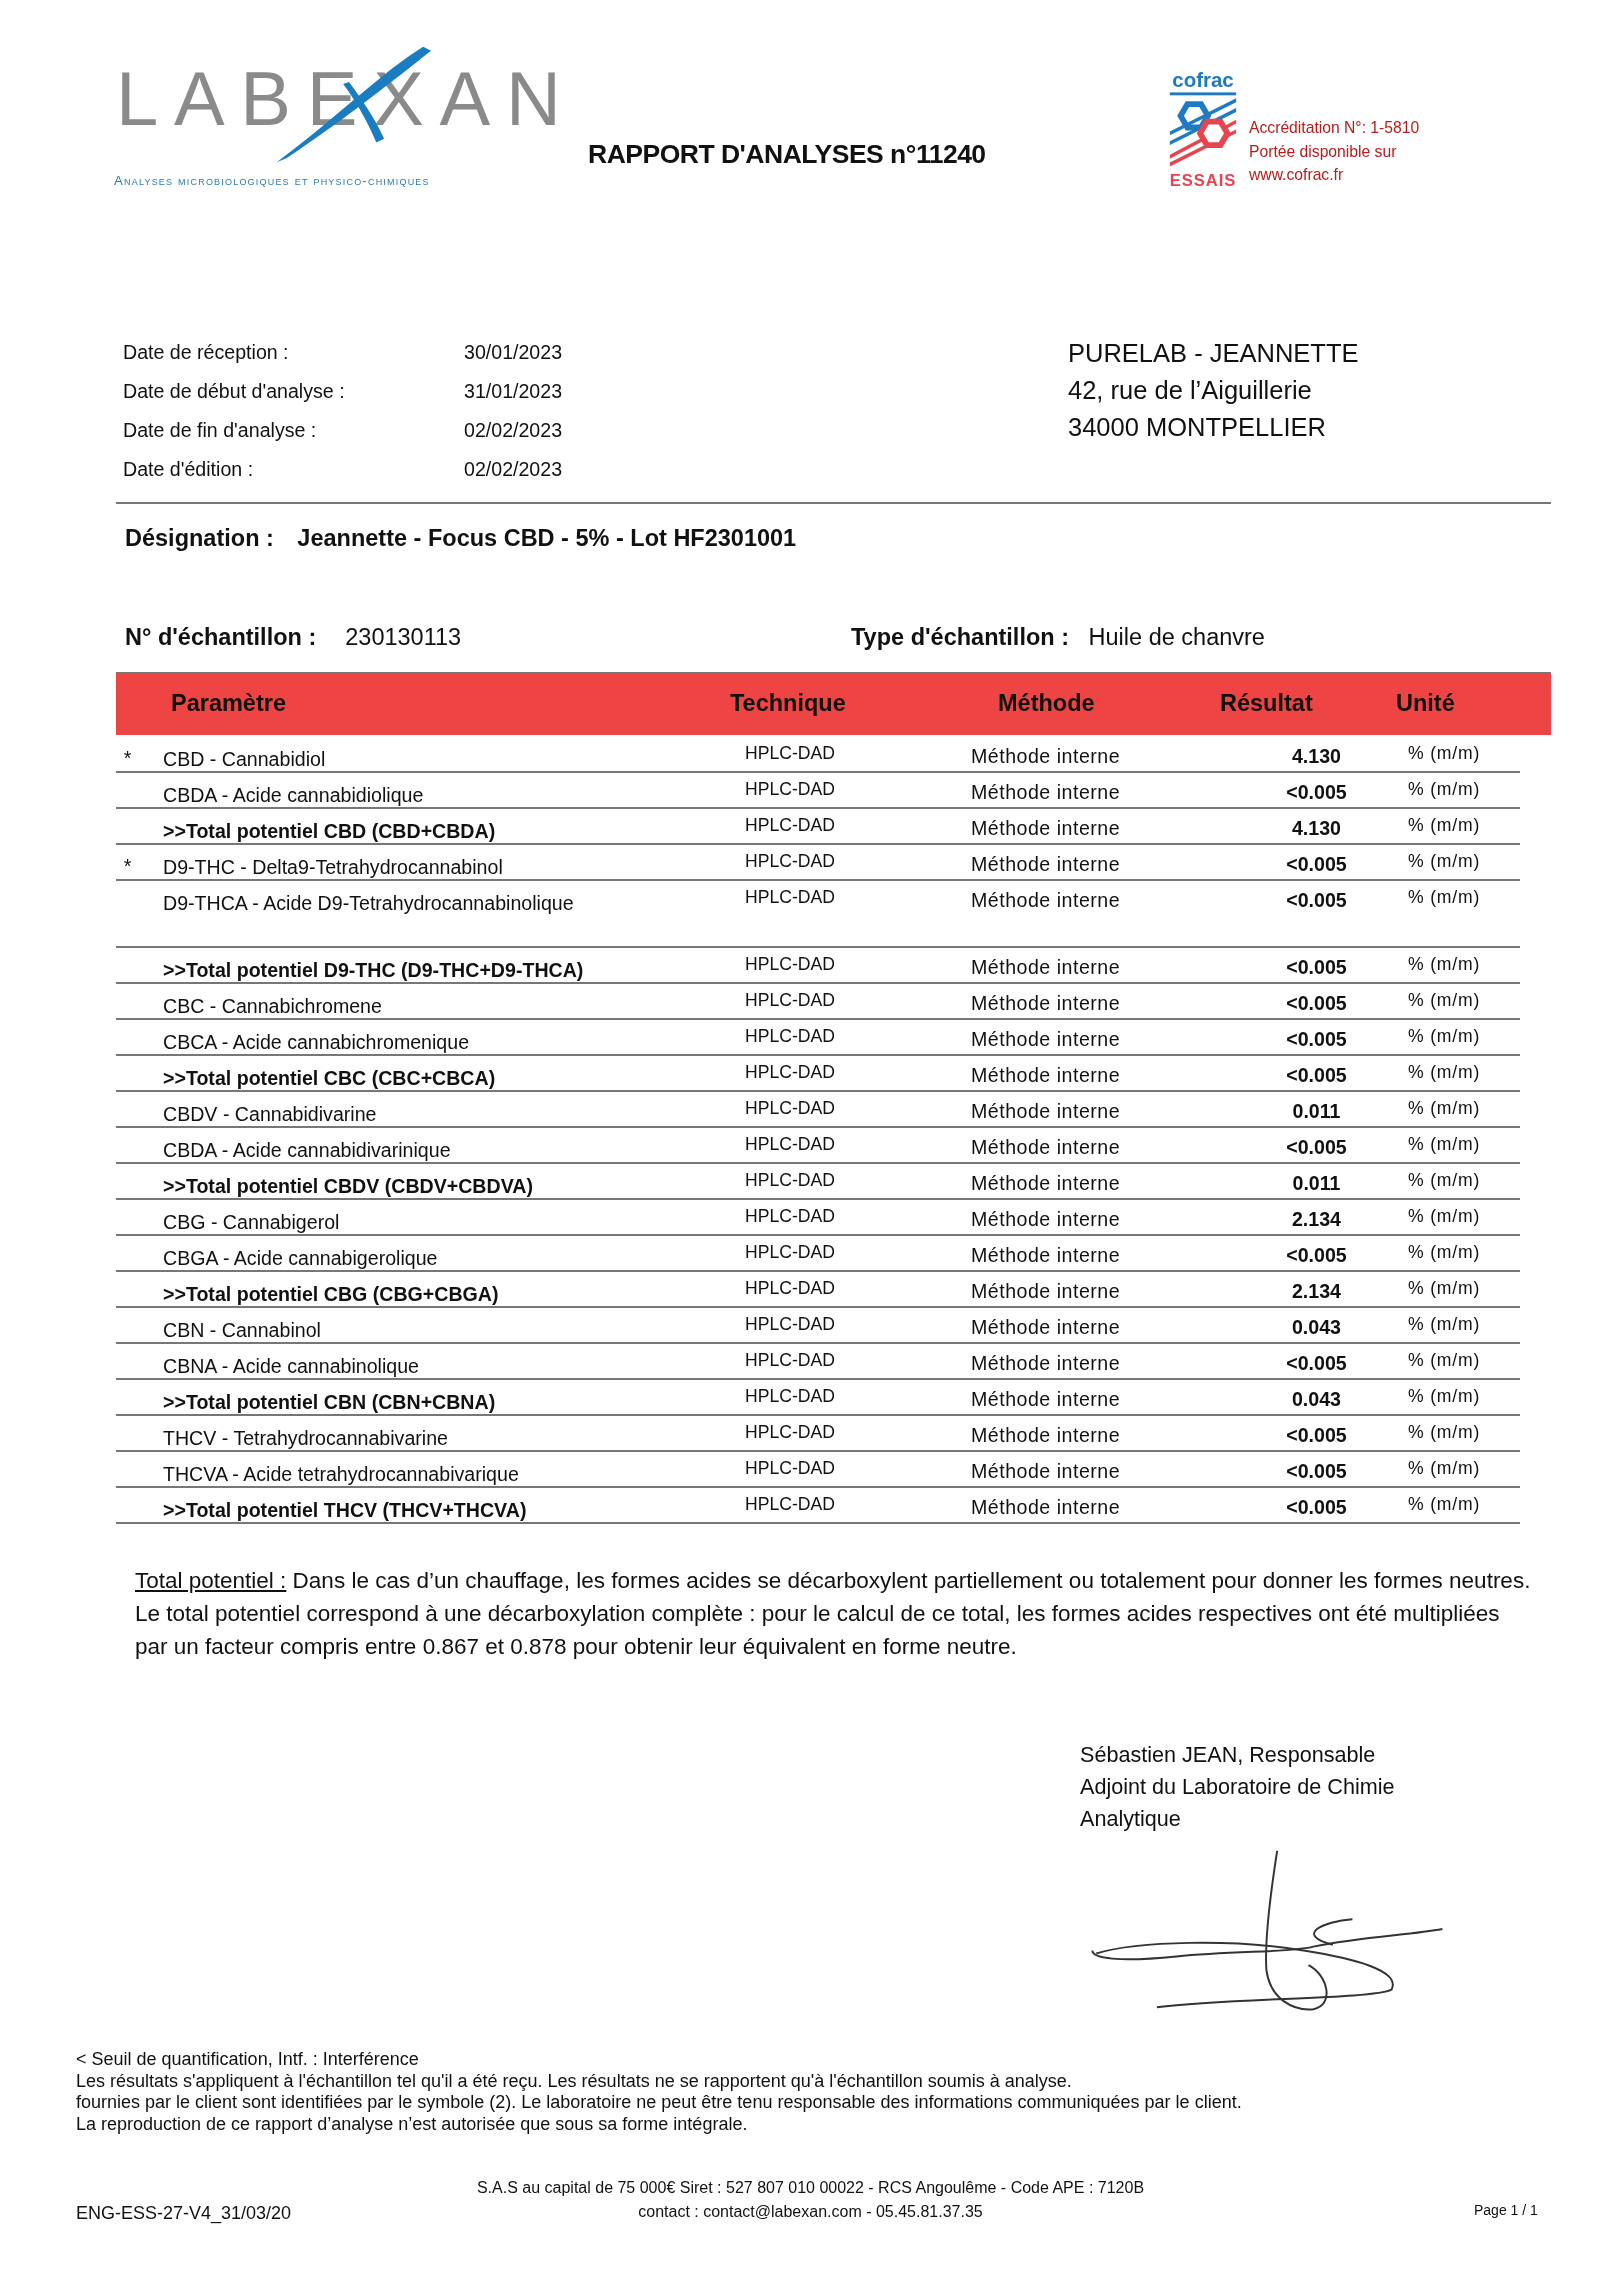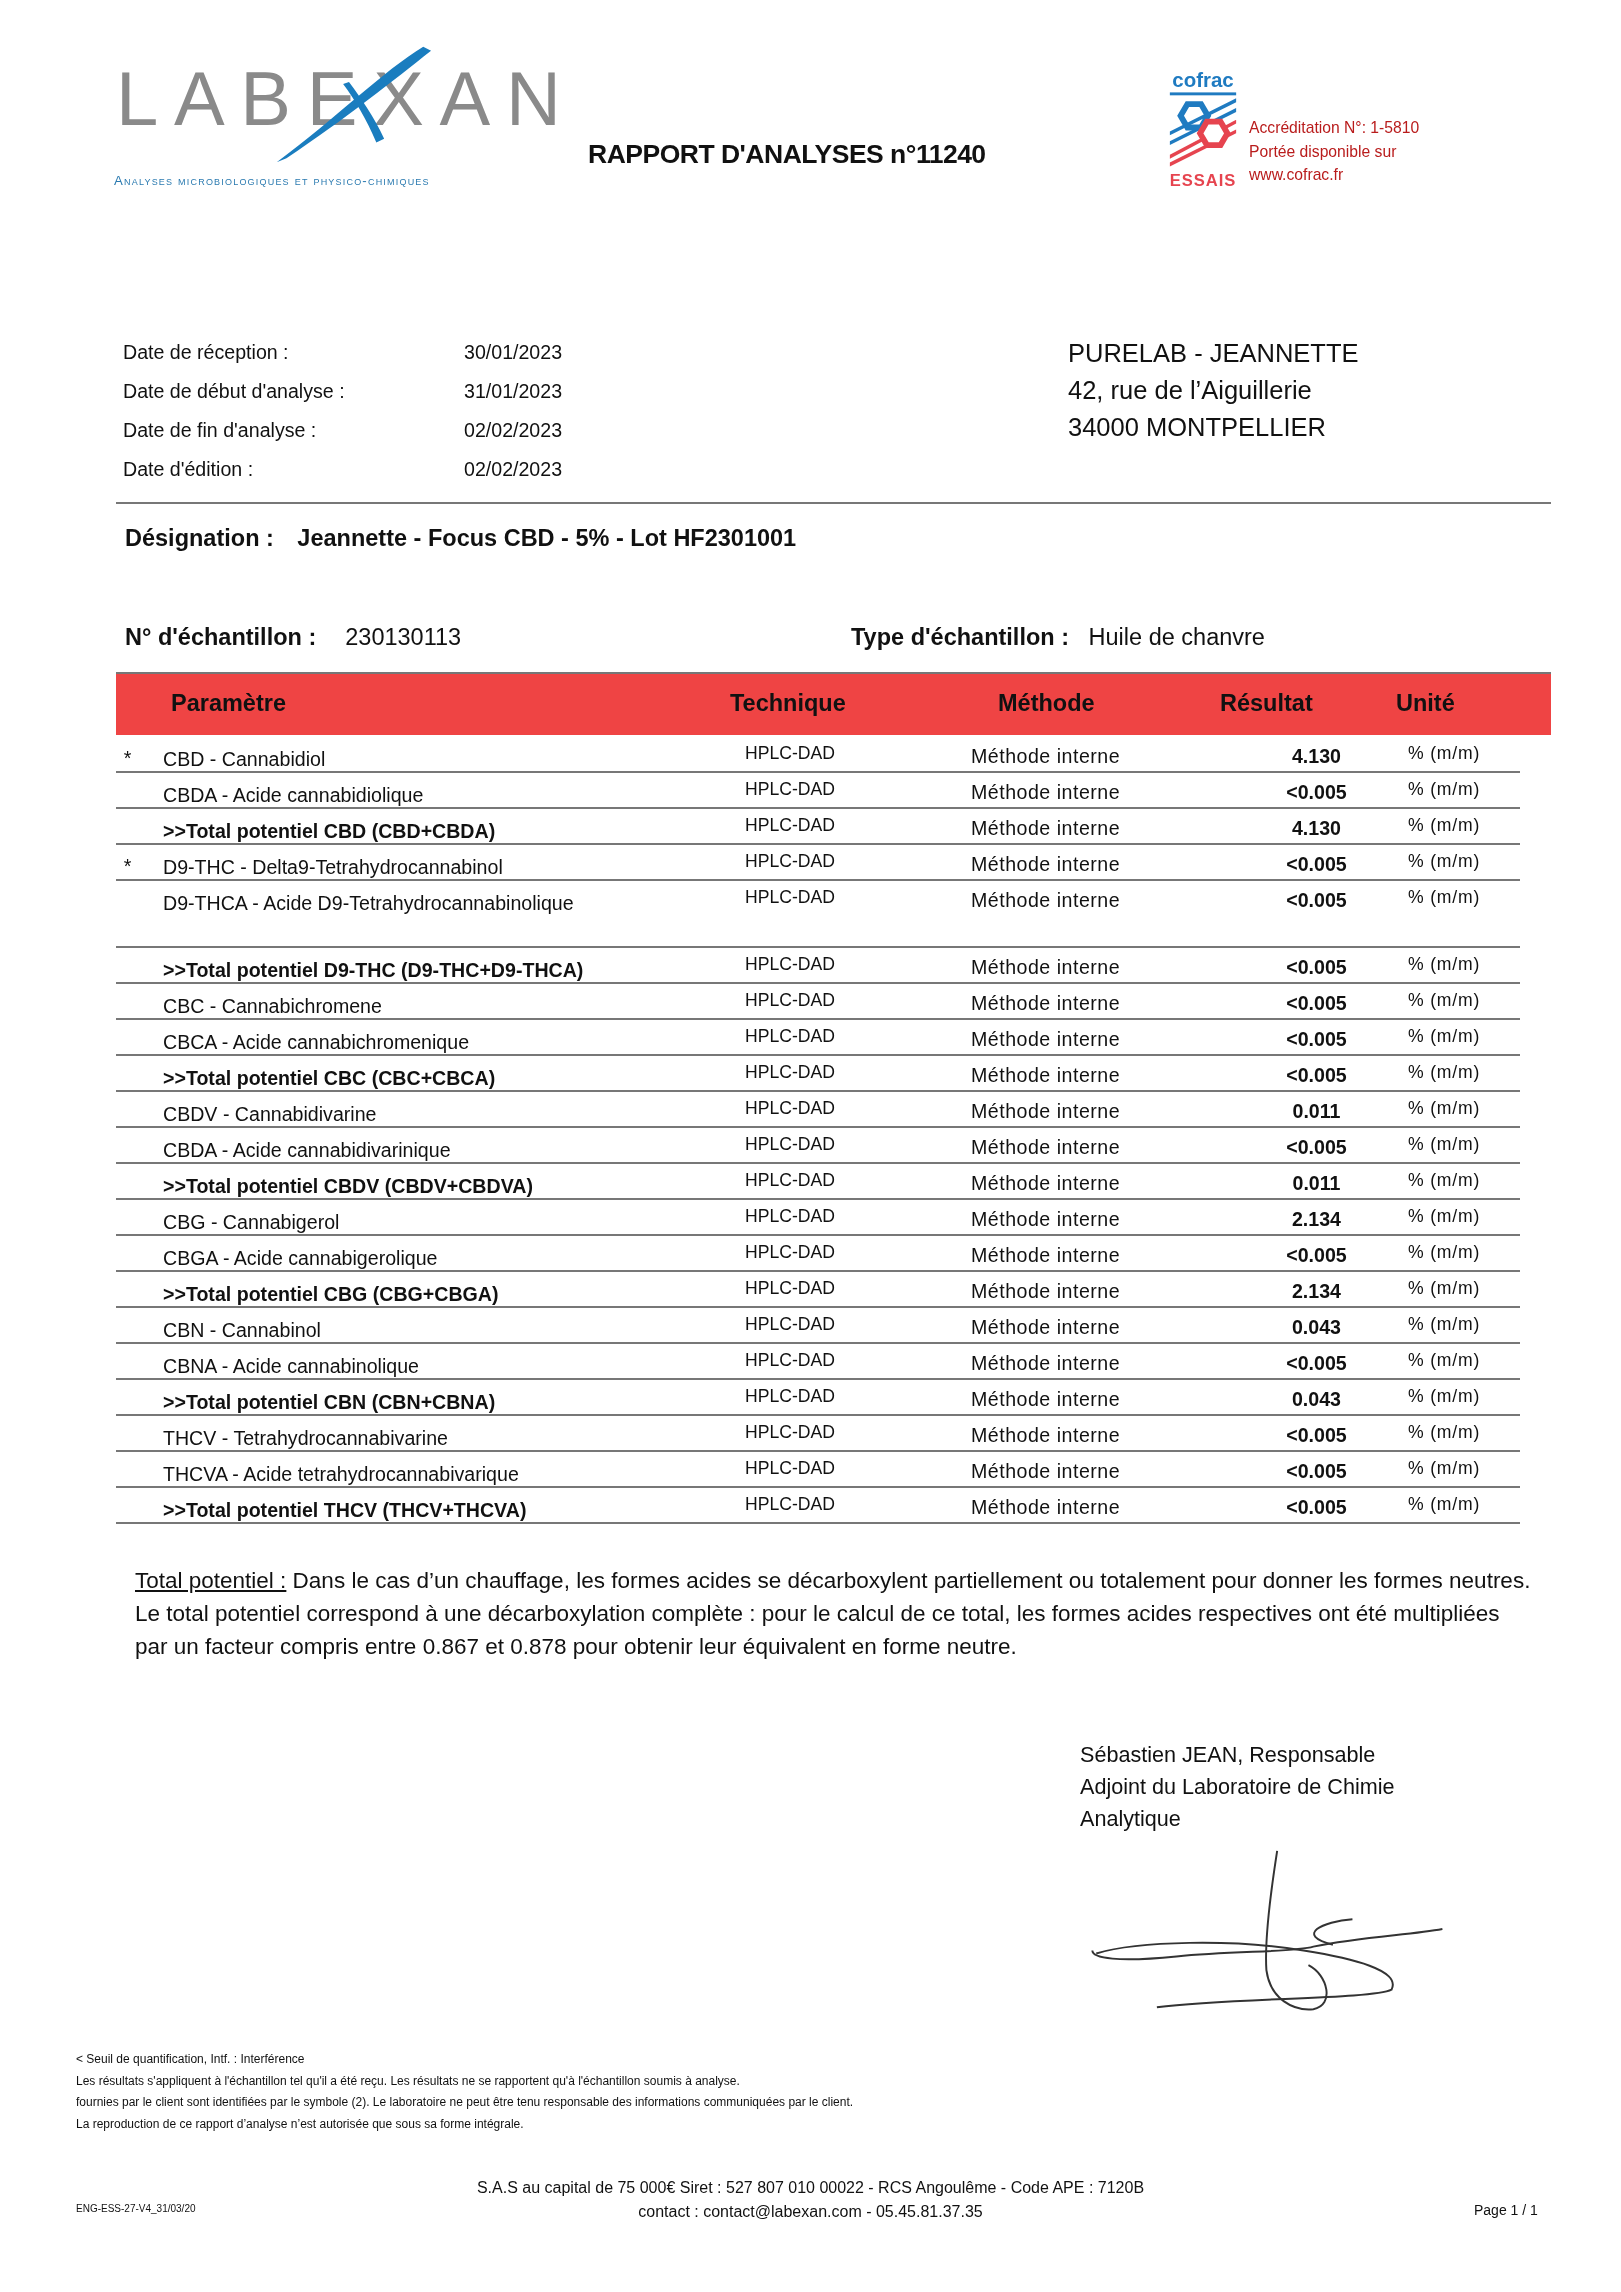--- a/index.html
+++ b/index.html
@@ -63,23 +63,23 @@
   .row .meth { position: absolute; left: 855px; top: 7.8px; letter-spacing: 0.5px; }
   .row .res { position: absolute; left: 1127px; width: 147px; top: 7.8px; font-weight: bold; text-align: center; }
   .row .unit { position: absolute; left: 1292px; top: 5.9px; font-size: 17.6px; letter-spacing: 0.8px; text-align: right; }
 
   .note { left: 135px; top: 1564px; width: 1402px; font-size: 22.5px; line-height: 33px; }
   .note u { text-decoration: underline; }
 
   .signer { left: 1080px; top: 1739px; font-size: 21.6px; line-height: 32px; }
   .signature { left: 1078px; top: 1843px; width: 412px; height: 176px; }
 
-  .fine-print { left: 76px; top: 2049px; font-size: 12px; line-height: 21.6px; width: 1529px; }
-
-  .footer-left { left: 76px; top: 2203px; font-size: 10px; }
+  .fine-print { left: 76px; top: 2049px; font-size: 18px; line-height: 21.6px; width: 1529px; }
+
+  .footer-left { left: 76px; top: 2203px; font-size: 18px; }
   .footer-center { left: 294px; top: 2176px; width: 1033px; text-align: center; font-size: 16px; line-height: 23.5px; }
   .footer-right { left: 1474px; top: 2202px; font-size: 14px; }
 </style>
 </head>
 <body>
 
 <div class="abs logo-text">LABEXAN</div>
 <svg class="abs logo-x-stroke" viewBox="0 0 230 130">
   <path d="M170 6 C 130 30, 80 80, 20 124 L 30 120 C 90 80, 140 40, 178 10 Z" fill="#1a7dbf"></path>
   <path d="M88 44 C 100 60, 112 80, 122 104 L 130 100 C 120 78, 106 58, 94 42 Z" fill="#1a7dbf"></path>

